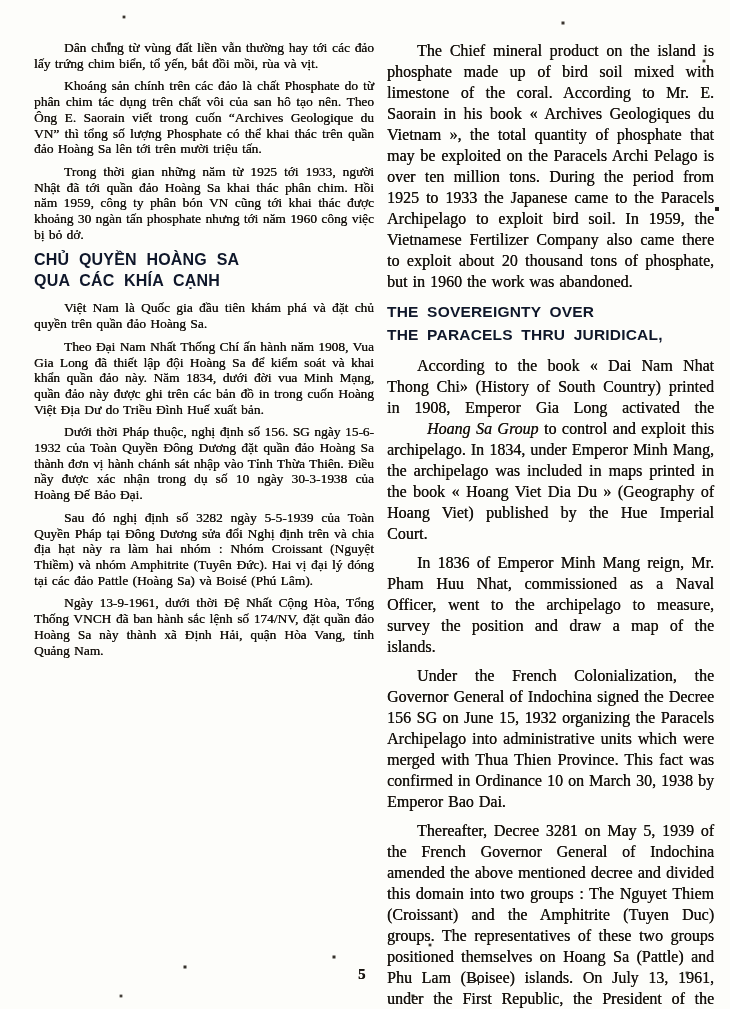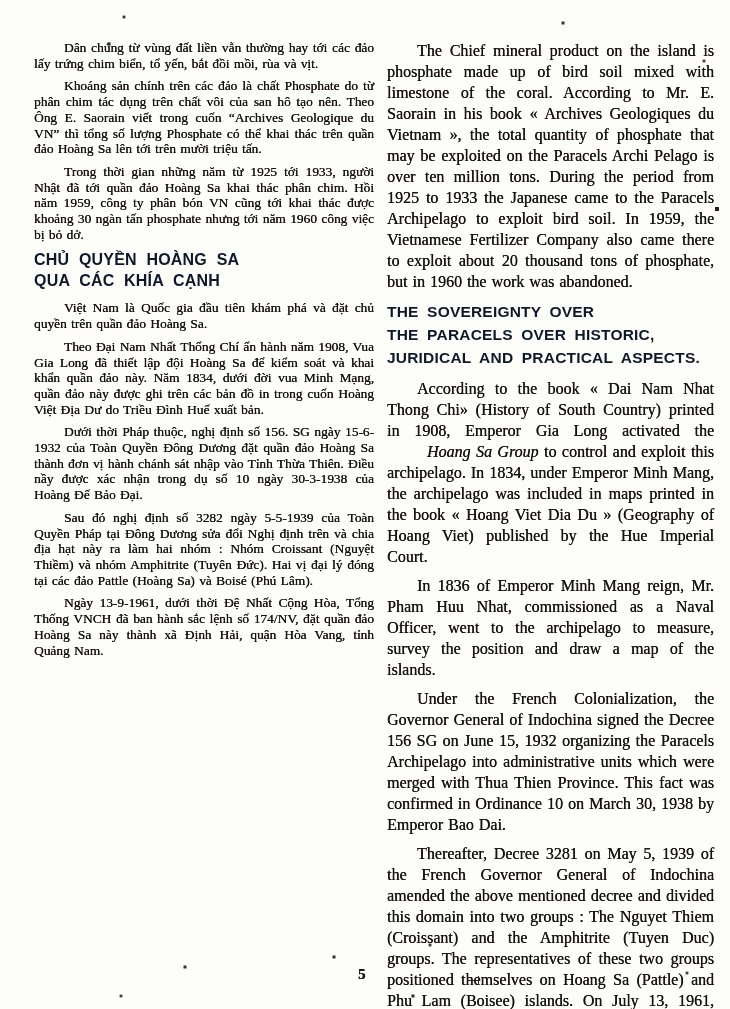--- a/index.html
+++ b/index.html
@@ -139,22 +139,21 @@
       <p class="body">Dưới thời Pháp thuộc, nghị định số 156. SG ngày 15-6-1932 của Toàn Quyền Đông Dương đặt quần đảo Hoàng Sa thành đơn vị hành chánh sát nhập vào Tỉnh Thừa Thiên. Điều nầy được xác nhận trong dụ số 10 ngày 30-3-1938 của Hoàng Đế Bảo Đại.</p>
       <p class="body">Sau đó nghị định số 3282 ngày 5-5-1939 của Toàn Quyền Pháp tại Đông Dương sửa đổi Nghị định trên và chia địa hạt này ra làm hai nhóm : Nhóm Croissant (Nguyệt Thiềm) và nhóm Amphitrite (Tuyên Đức). Hai vị đại lý đóng tại các đảo Pattle (Hoàng Sa) và Boisé (Phú Lâm).</p>
       <p class="body">Ngày 13-9-1961, dưới thời Đệ Nhất Cộng Hòa, Tổng Thống VNCH đã ban hành sắc lệnh số 174/NV, đặt quần đảo Hoàng Sa này thành xã Định Hải, quận Hòa Vang, tỉnh Quảng Nam.</p>
     </section>
 
     <section class="col right">
       <p class="body">The Chief mineral product on the island is phosphate made up of bird soil mixed with limestone of the coral. According to Mr. E. Saorain in his book « Archives Geologiques du Vietnam », the total quantity of phosphate that may be exploited on the Paracels Archi Pelago is over ten million tons. During the period from 1925 to 1933 the Japanese came to the Paracels Archipelago to exploit bird soil. In 1959, the Vietnamese Fertilizer Company also came there to exploit about 20 thousand tons of phosphate, but in 1960 the work was abandoned.</p>
 
       <h2 class="heading">
         <span class="hline">THE SOVEREIGNTY OVER</span>
-        <span class="hline">THE PARACELS OVER HISTORIC,</span>
-        <span class="hline">JURIDICAL AND PRACTICAL ASPECTS.</span>
+        <span class="hline">THE PARACELS THRU JURIDICAL,</span>
       </h2>
 
 
       <p class="body"><span>According to the book « Dai Nam Nhat Thong Chi» (History of South Country) printed in 1908, Emperor Gia Long activated the </span><em class="book-title">Hoang Sa Group</em><span> to control and exploit this archipelago.  In 1834, under Emperor Minh Mang, the archipelago was included in maps printed in the book « Hoang Viet Dia Du » (Geography of Hoang Viet) published by the Hue Imperial Court.</span></p>
 
       <p class="body">In 1836 of Emperor Minh Mang reign, Mr. Pham Huu Nhat, commissioned as a Naval Officer, went to the archipelago to measure, survey the position and draw a map of the islands.</p>
       <p class="body">Under the French Colonialization, the Governor General of Indochina signed the Decree  156 SG on June 15, 1932 organizing the Paracels Archipelago into administrative units which were merged with Thua Thien Province. This fact was confirmed in Ordinance  10 on March 30, 1938 by Emperor Bao Dai.</p>
       <p class="body">Thereafter, Decree  3281 on May 5, 1939 of the French Governor General of Indochina amended the above mentioned decree and divided this domain into two groups : The Nguyet Thiem (Croissant) and the Amphitrite (Tuyen Duc) groups. The representatives of these two groups positioned themselves on Hoang Sa (Pattle) and Phu Lam (Boisee) islands. On July 13, 1961, under the First Republic, the President of the Republic of Vietnam issued the Decree No. 174 NV placing the Archipelagounder the command of Quang Nam Province and renamed it Dinh Hai Village of Hoa Vang District.</p>
     </section>
 

